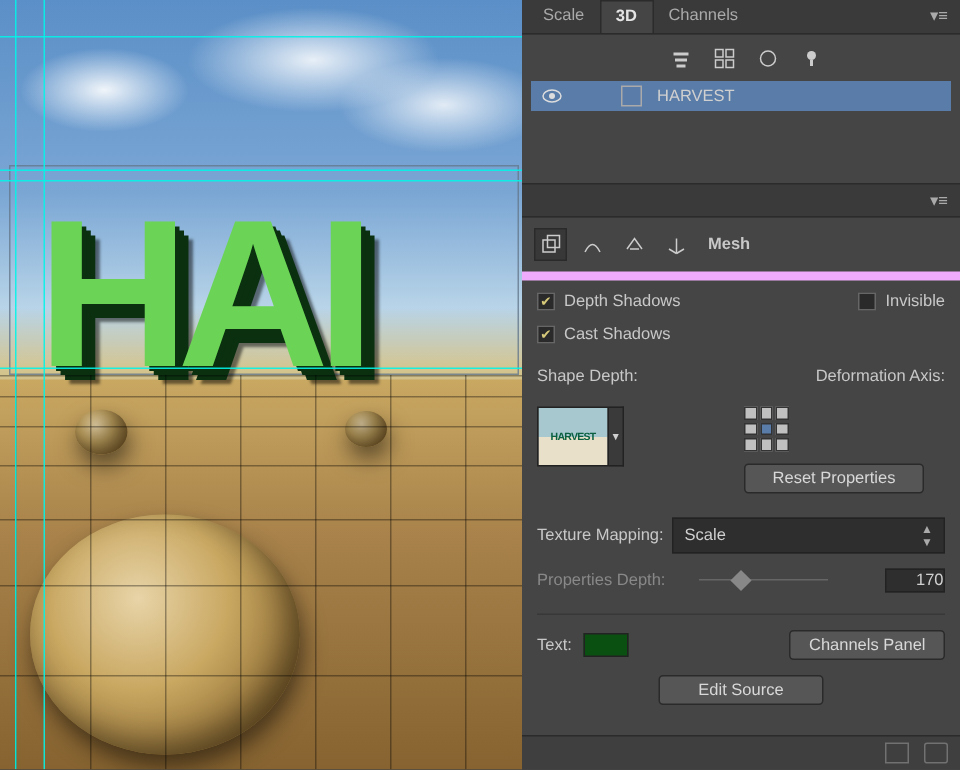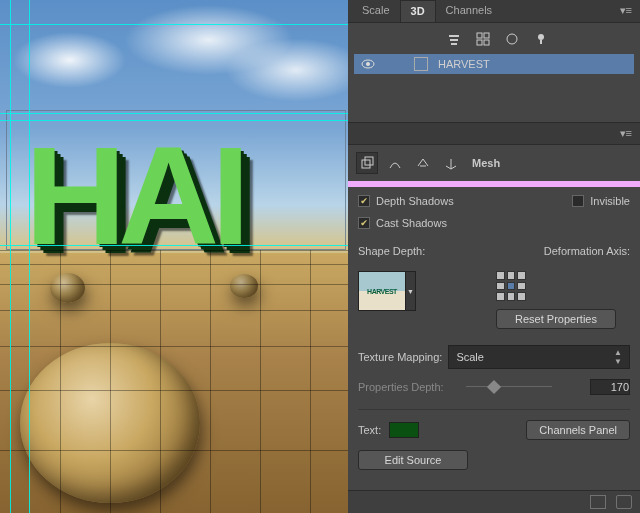--- a/index.html
+++ b/index.html
@@ -243,21 +243,21 @@
 
     <div style="border-top:1px solid #383838;margin-top:4px"></div>
 
     <div class="dual" style="align-items:center">
       <div style="display:flex;align-items:center;gap:8px">
         <span class="lbl">Text:</span>
         <div class="color-sw"></div>
       </div>
       <div class="btn">Channels Panel</div>
     </div>
-    <div style="display:flex;">
+    <div style="display:flex;justify-content:center">
       <div class="btn" style="width:110px">Edit Source</div>
     </div>
   </div>
 
   <div class="bottom-bar">
     <div class="bottom-ico"></div>
     <div class="bottom-ico" style="border-radius:2px"></div>
   </div>
 </div>
 

